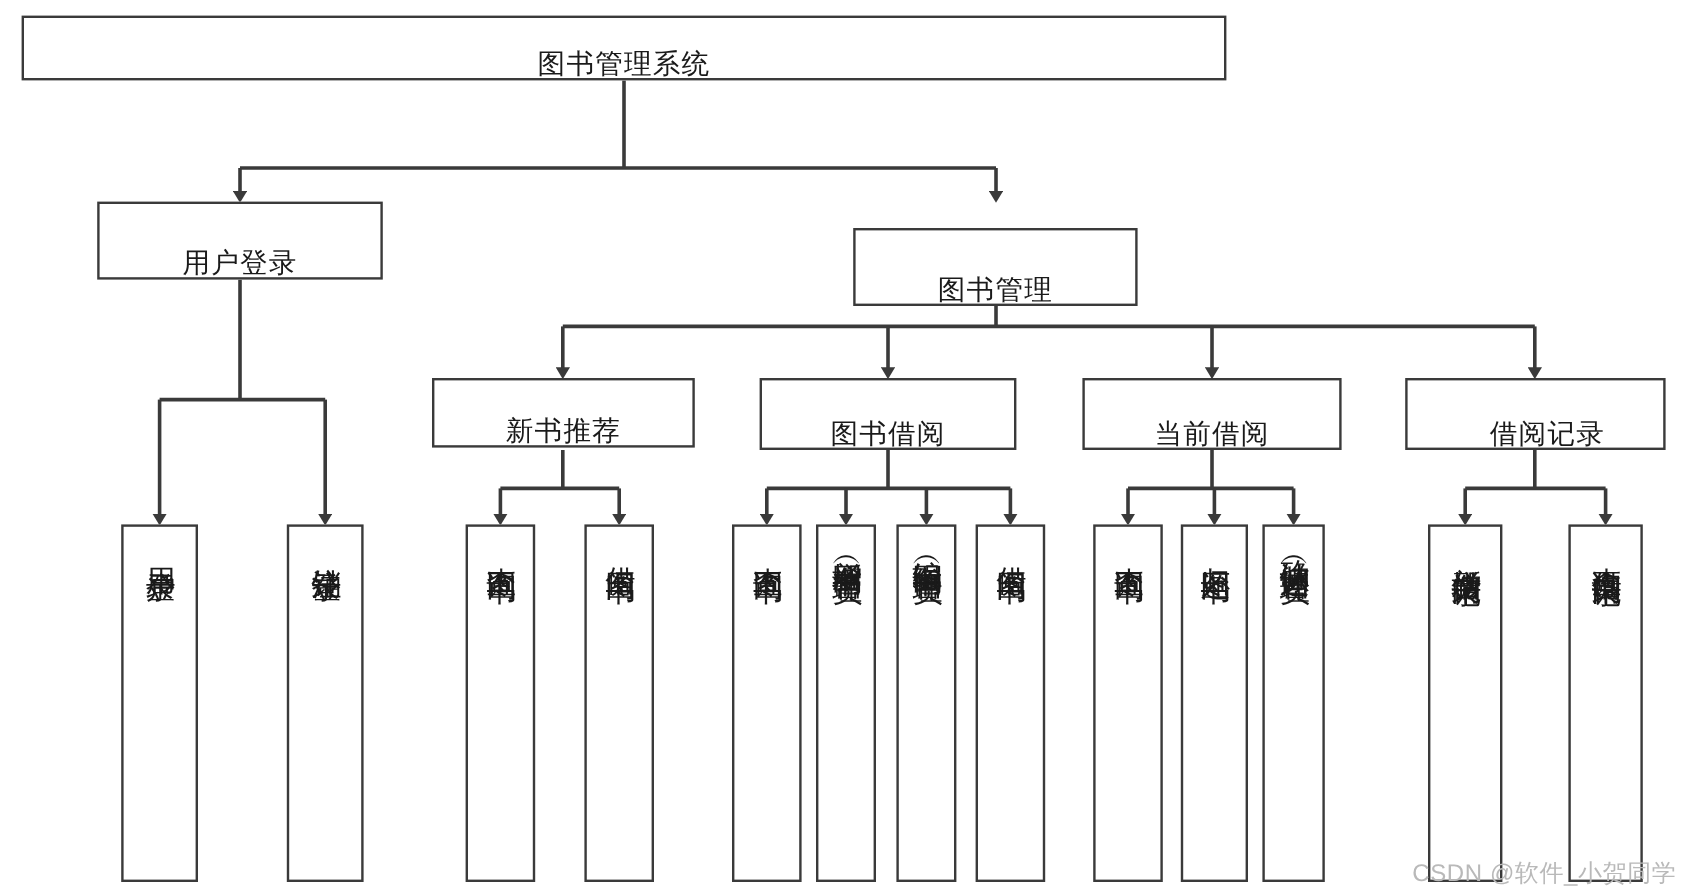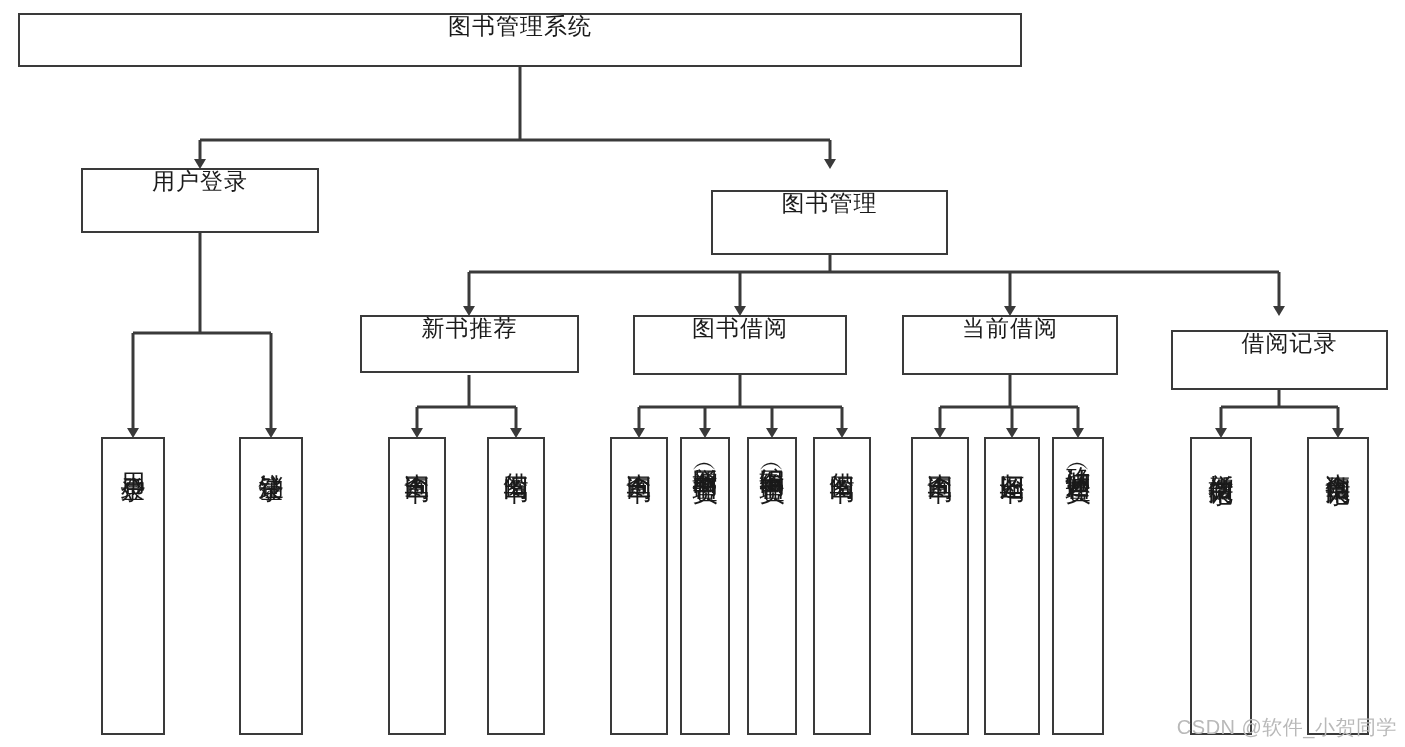--- a/index.html
+++ b/index.html
@@ -24,21 +24,21 @@
     top: 0;
     width: 1405px;
     height: 747px;
   }
   .node {
     position: absolute;
     box-sizing: border-box;
     background: #ffffff;
     border: 2px solid #3a3a3a;
     display: flex;
-    align-items: flex-start;
+    align-items: flex-end;
     justify-content: center;
     color: #1a1a1a;
   }
   .node.horiz {
     font-size: 23px;
     letter-spacing: 1px;
   }
   .node.vert {
     align-items: flex-start;
     justify-content: center;
@@ -135,21 +135,21 @@
 
   <div class="node horiz" style="left:360px; top:315px; width:219px; height:58px;">
     <span class="node-label">新书推荐</span>
   </div>
   <div class="node horiz" style="left:633px; top:315px; width:214px; height:60px;">
     <span class="node-label">图书借阅</span>
   </div>
   <div class="node horiz" style="left:902px; top:315px; width:216px; height:60px;">
     <span class="node-label">当前借阅</span>
   </div>
-  <div class="node horiz" style="left:1171px; top:330px; width:217px; height:60px;padding-left:20px;">
+  <div class="node horiz" style="left:1171px; top:315px; width:217px; height:60px;padding-left:20px;">
     <span class="node-label">借阅记录</span>
   </div>
 
   <div class="node vert" style="left:101px; top:437px; width:64px; height:298px;">
     <span class="vlabel">用户登录</span>
   </div>
   <div class="node vert" style="left:239px; top:437px; width:64px; height:298px;">
     <span class="vlabel">注销登录</span>
   </div>
   <div class="node vert" style="left:388px; top:437px; width:58px; height:298px;">

